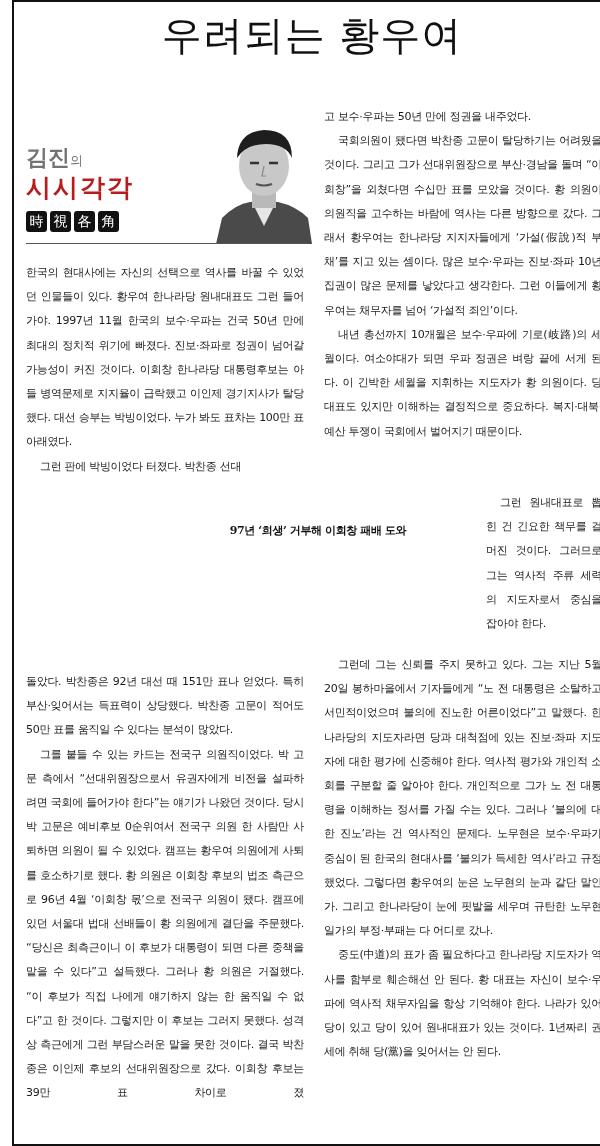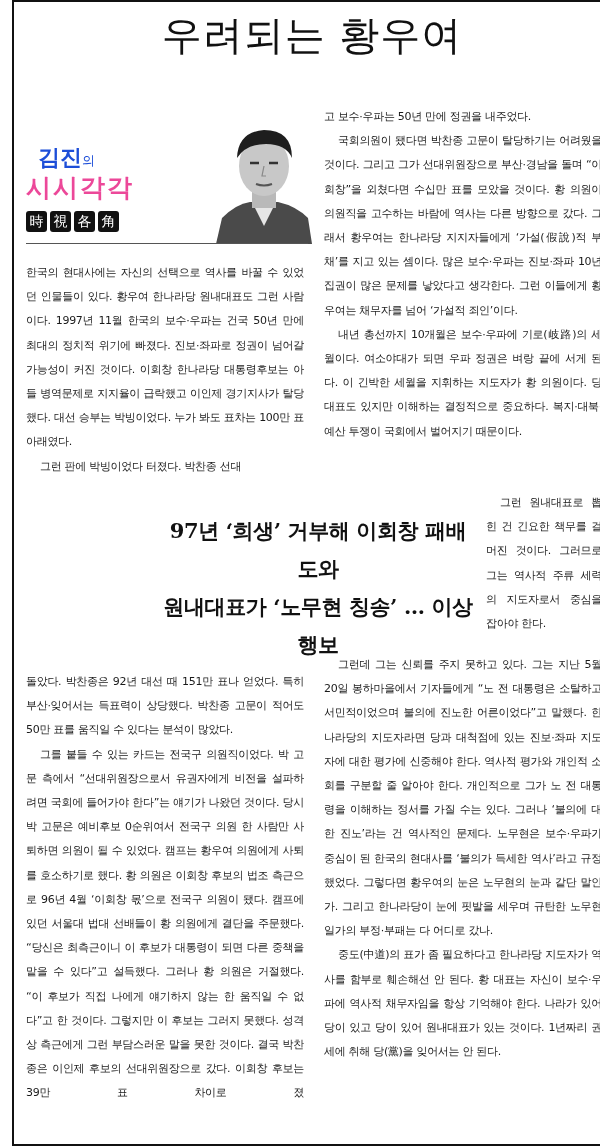--- a/index.html
+++ b/index.html
@@ -14,40 +14,40 @@
     font-family: "DejaVu Serif", "Liberation Serif", serif;
     font-size: 40px; font-weight: normal; letter-spacing: 1px; color: #111;
   }
   .col { position: absolute; font-size: 11px; line-height: 24.2px; letter-spacing: -0.3px; }
   .col p { text-align: justify; text-align-last: justify; }
   .col p.last { text-align-last: left; }
   .indent { text-indent: 14px; }
 
   
   .header { position: absolute; left: 12px; top: 108px; width: 282px; height: 130px; }
-  .author-name { position: absolute; left: 12px; top: 33px; font-size: 22px; font-weight: bold; color: #1d4ed8; }
+  .author-name { position: absolute; left: 0; top: 33px; font-size: 22px; font-weight: bold; color: #737373; }
   .author-name .ui { font-size: 13px; font-weight: normal; }
-  .col-name { position: absolute; left: 0; top: 61px; font-size: 25px; font-weight: bold; letter-spacing: 2px; color: #ec4899; }
+  .col-name { position: absolute; left: 0; top: 61px; font-size: 25px; font-weight: bold; letter-spacing: 2px; color: #b91c1c; }
   .hanja { position: absolute; left: 0; top: 101px; display: flex; gap: 3px; }
   .hanja span {
     display: inline-block; width: 21px; height: 21px; background: #111; color: #fff;
     font-family: "DejaVu Serif", serif; font-size: 14px; line-height: 21px; text-align: center;
     border-radius: 3px;
   }
   .header-rule { position: absolute; left: 0; top: 133px; width: 282px; height: 1px; background: #555; }
   .photo { position: absolute; left: 190px; top: 8px; width: 96px; height: 126px; overflow: hidden; }
 
   .left { left: 12px; width: 278px; }
   .right { left: 310px; width: 278px; }
   .narrow-left { left: 12px; width: 118px; }
   .narrow-right { left: 472px; width: 116px; }
 
   .pullquote {
     position: absolute; left: 148px; top: 510px; width: 312px;
-    font-family: "DejaVu Serif", "Liberation Serif", serif; font-size: 21px; font-weight: bold;
+    font-family: "DejaVu Serif", "Liberation Serif", serif; font-size: 11px; font-weight: bold;
     line-height: 38px; letter-spacing: -0.4px; color: #111; text-align: center;
   }
 </style>
 </head>
 <body>
 
 <div class="page">
 
   <h1 class="title">우려되는 황우여</h1>
 
@@ -71,28 +71,27 @@
         <path d="M21 40 Q22 14 48 12 Q76 12 76 40 Q70 26 50 26 Q30 26 21 40 Z" fill="#1e1e1e"></path>
         <path d="M34 45 L43 45 M53 45 L62 45" stroke="#333" stroke-width="2.5"></path>
         <path d="M40 66 Q48 69 56 66" stroke="#555" stroke-width="2" fill="none"></path>
         <path d="M48 48 L46 58 L50 58" stroke="#888" stroke-width="1.2" fill="none"></path>
       </svg>
     </div>
     <div class="header-rule"></div>
   </div>
 
   <div class="col left" style="top:259px;">
-    <p class="last">한국의 현대사에는 자신의 선택으로 역사를 바꿀 수 있었던 인물들이 있다. 황우여 한나라당 원내대표도 그런 사람이다. 1997년 11월 한국의 보수·우파는 건국 50년 만에 최대의 정치적 위기에 빠졌다. 진보·좌파로 정권이 넘어갈 가능성이 커진 것이다. 이회창 한나라당 대통령후보는 아들 병역문제로 지지율이 급락했고 이인제 경기지사가 탈당했다. 대선 승부는 박빙이었다. 누가 봐도 표차는 100만 표 아래였다.</p>
+    <p class="last">한국의 현대사에는 자신의 선택으로 역사를 바꿀 수 있었던 인물들이 있다. 황우여 한나라당 원내대표도 그런 들어가야. 1997년 11월 한국의 보수·우파는 건국 50년 만에 최대의 정치적 위기에 빠졌다. 진보·좌파로 정권이 넘어갈 가능성이 커진 것이다. 이회창 한나라당 대통령후보는 아들 병역문제로 지지율이 급락했고 이인제 경기지사가 탈당했다. 대선 승부는 박빙이었다. 누가 봐도 표차는 100만 표 아래였다.</p>
     <p class="indent last">그런 판에 박빙이었다 터졌다. 박찬종 선대</p>
   </div>
 
 
   <div class="pullquote">
     <div>97년 ‘희생’ 거부해 이회창 패배 도와</div>
-    <div>원내대표가 ‘노무현 칭송’ … 이상 행보</div>
   </div>
 
   <div class="col left" style="top:668px;">
     <p class="last">돌았다. 박찬종은 92년 대선 때 151만 표나 얻었다. 특히 부산·잊어서는 득표력이 상당했다. 박찬종 고문이 적어도 50만 표를 움직일 수 있다는 분석이 많았다.</p>
     <p class="indent">그를 붙들 수 있는 카드는 전국구 의원직이었다. 박 고문 측에서 “선대위원장으로서 유권자에게 비전을 설파하려면 국회에 들어가야 한다”는 얘기가 나왔던 것이다. 당시 박 고문은 예비후보 0순위여서 전국구 의원 한 사람만 사퇴하면 의원이 될 수 있었다. 캠프는 황우여 의원에게 사퇴를 호소하기로 했다. 황 의원은 이회창 후보의 법조 측근으로 96년 4월 ‘이회창 몫’으로 전국구 의원이 됐다. 캠프에 있던 서울대 법대 선배들이 황 의원에게 결단을 주문했다. “당신은 최측근이니 이 후보가 대통령이 되면 다른 중책을 맡을 수 있다”고 설득했다. 그러나 황 의원은 거절했다. “이 후보가 직접 나에게 얘기하지 않는 한 움직일 수 없다”고 한 것이다. 그렇지만 이 후보는 그러지 못했다. 성격상 측근에게 그런 부담스러운 말을 못한 것이다. 결국 박찬종은 이인제 후보의 선대위원장으로 갔다. 이회창 후보는 39만 표 차이로 졌</p>
   </div>
 
   <div class="col right" style="top:103px;">
     <p class="last">고 보수·우파는 50년 만에 정권을 내주었다.</p>
     <p class="indent last">국회의원이 됐다면 박찬종 고문이 탈당하기는 어려웠을 것이다. 그리고 그가 선대위원장으로 부산·경남을 돌며 “이회창”을 외쳤다면 수십만 표를 모았을 것이다. 황 의원이 의원직을 고수하는 바람에 역사는 다른 방향으로 갔다. 그래서 황우여는 한나라당 지지자들에게 ‘가설(假說)적 부채’를 지고 있는 셈이다. 많은 보수·우파는 진보·좌파 10년 집권이 많은 문제를 낳았다고 생각한다. 그런 이들에게 황우여는 채무자를 넘어 ‘가설적 죄인’이다.</p>

